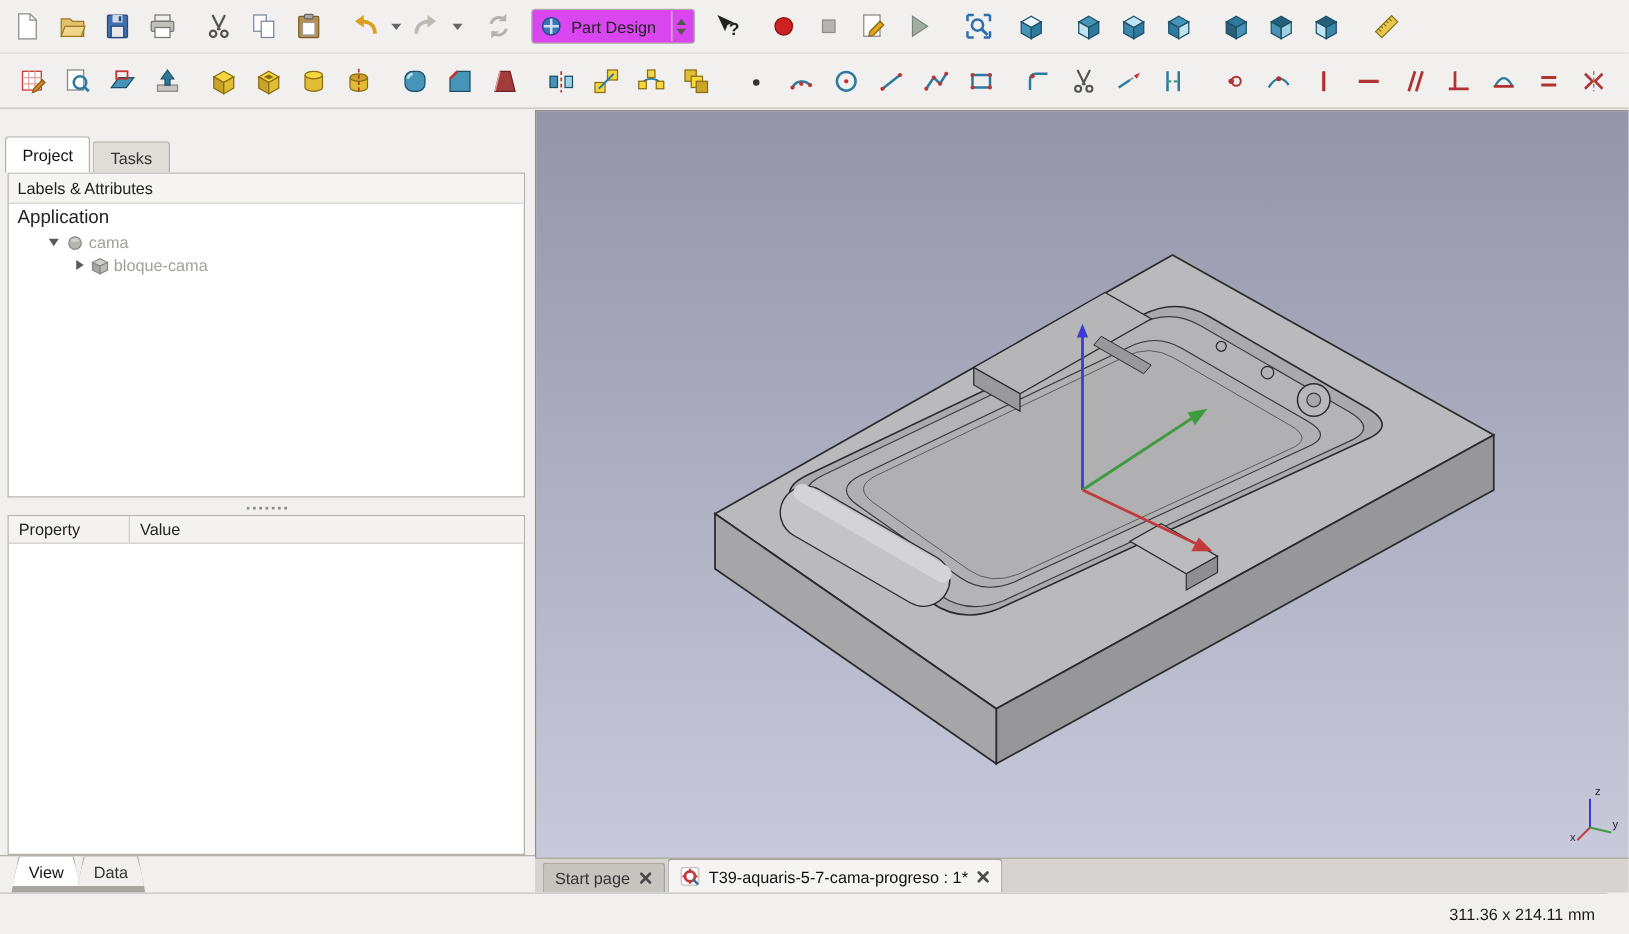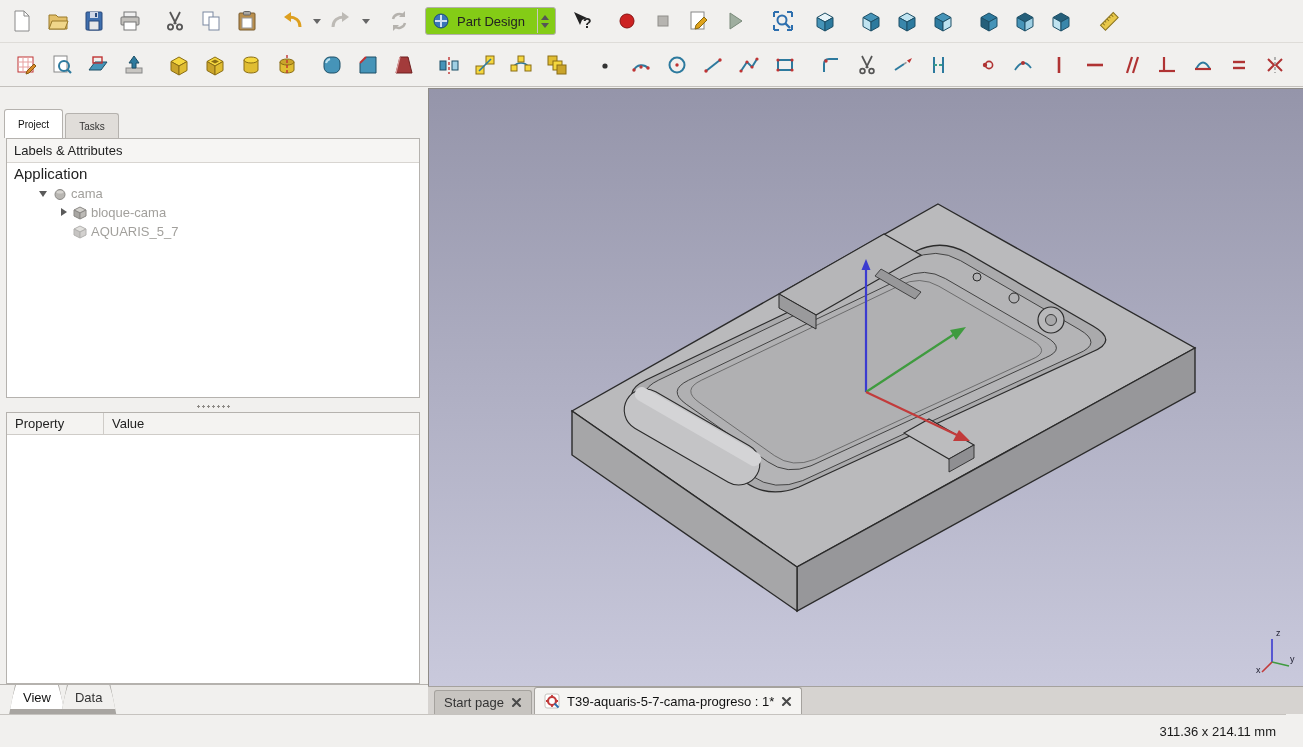--- a/index.html
+++ b/index.html
@@ -17,33 +17,33 @@
   #toolbar2 { top:44px; height:43px; border-bottom:1px solid #c4c1bd; padding-left:8px; }
   .tbtn { width:36px; height:34px; flex:0 0 auto; display:flex; align-items:center; justify-content:center; border-radius:3px; }
   .ddbtn { width:13px; height:34px; flex:0 0 auto; display:flex; align-items:center; justify-content:center; }
   .caret { width:0; height:0; border-left:4px solid transparent; border-right:4px solid transparent; border-top:5px solid #666; }
   .sep { width:9px; height:28px; flex:0 0 auto; }
   .gap6 { width:6px; flex:0 0 auto; } .gap10 { width:10px; flex:0 0 auto; } .gap12 { width:12px; flex:0 0 auto; }
   .i24 { width:24px; height:24px; display:block; }
   .i22 { width:22px; height:22px; display:block; }
 
   .combo { height:28px; display:flex; align-items:center; border:1px solid #b3b0ac; border-radius:3px;
-           background:#84cc16; padding:0 2px 0 6px; margin:0 8px; flex:0 0 auto; }
+           background:#d946ef; padding:0 2px 0 6px; margin:0 8px; flex:0 0 auto; }
   .wbtext { font-size:13px; color:#222; margin:0 12px 0 7px; white-space:nowrap; }
   .spin { width:16px; height:24px; border-left:1px solid #c9c6c2; display:flex; flex-direction:column; align-items:center; justify-content:center; gap:3px; }
   .tri-up { width:0; height:0; border-left:4px solid transparent; border-right:4px solid transparent; border-bottom:5px solid #555; }
   .tri-dn { width:0; height:0; border-left:4px solid transparent; border-right:4px solid transparent; border-top:5px solid #555; }
 
   
   #left { position:absolute; top:88px; left:0; width:428px; bottom:33px; background:#f1f0ee; }
   .cv-title { position:absolute; top:0; left:0; right:0; height:20px; display:flex; align-items:center; padding:0 8px; font-size:13px; color:#222; }
   .cv-title .spacer { flex:1; }
   .miniwin { width:15px; height:15px; display:flex; align-items:center; justify-content:center; margin-left:4px; }
   .cv-tabs { position:absolute; top:20px; left:0; right:0; height:30px; display:flex; align-items:flex-end; padding-left:4px; }
-  .cvtab { height:25px; padding:0 13px; display:flex; align-items:center; font-size:10px; color:#333;
+  .cvtab { height:25px; padding:0 13px; display:flex; align-items:center; font-size:13px; color:#333;
            background:#e0ddd9; border:1px solid #b5b2ae; border-bottom:none; border-radius:3px 3px 0 0; margin-right:2px; }
   .cvtab.active { background:#ffffff; height:29px; color:#111; position:relative; z-index:2; }
 
   .tree-box { position:absolute; top:50px; left:6px; right:8px; height:260px; background:#fff; border:1px solid #b5b2ae; overflow:hidden; }
   .tree-header { height:24px; background:#f6f5f3; border-bottom:1px solid #d8d5d1; display:flex; align-items:center; padding:0 7px; font-size:13px; color:#222; }
   .tree-app { height:21px; display:flex; align-items:center; padding-left:7px; font-size:15px; color:#222; }
   .trow { height:19px; display:flex; align-items:center; font-size:13px; color:#222; white-space:nowrap; }
   .trow .lbl { margin-left:4px; }
   .bold { font-weight:bold; color:#141414; }
   .gray { color:#a2a09c; }
@@ -542,29 +542,20 @@
       <div class="trow" style="padding-left:52px;">
         <span class="exp closed"></span>
         <svg class="titem" viewBox="0 0 14 14">
             <polygon points="7,1 13,4 7,7 1,4" fill="#d2d0cc" stroke="#8a8885"></polygon>
             <polygon points="1,4 7,7 7,13 1,10" fill="#a8a6a2" stroke="#8a8885"></polygon>
             <polygon points="7,7 13,4 13,10 7,13" fill="#bcbab6" stroke="#8a8885"></polygon>
           </svg>
         <span class="lbl gray">bloque-cama</span>
       </div>
 
-      <div class="trow" style="padding-left:52px;">
-        <span class="noexp"></span>
-        <svg class="titem" style="opacity:.65" viewBox="0 0 14 14">
-            <polygon points="7,1 13,4 7,7 1,4" fill="#d2d0cc" stroke="#8a8885"></polygon>
-            <polygon points="1,4 7,7 7,13 1,10" fill="#a8a6a2" stroke="#8a8885"></polygon>
-            <polygon points="7,7 13,4 13,10 7,13" fill="#bcbab6" stroke="#8a8885"></polygon>
-          </svg>
-        <span class="lbl gray">AQUARIS_5_7</span>
-      </div>
 
     </div>
 
     <div class="vsplit">
         <div class="grip"></div>
       </div>
 
     <div class="prop-box">
       <div class="prop-header">
         <div class="ph-cell ph-prop">

